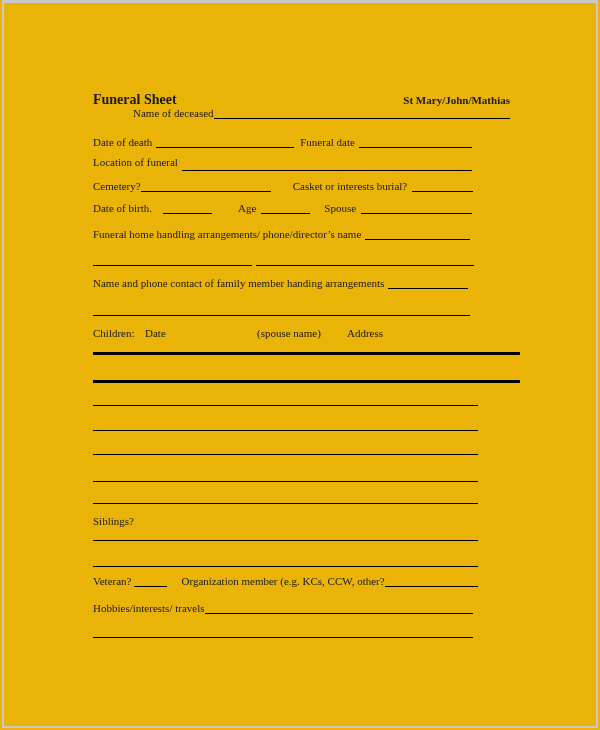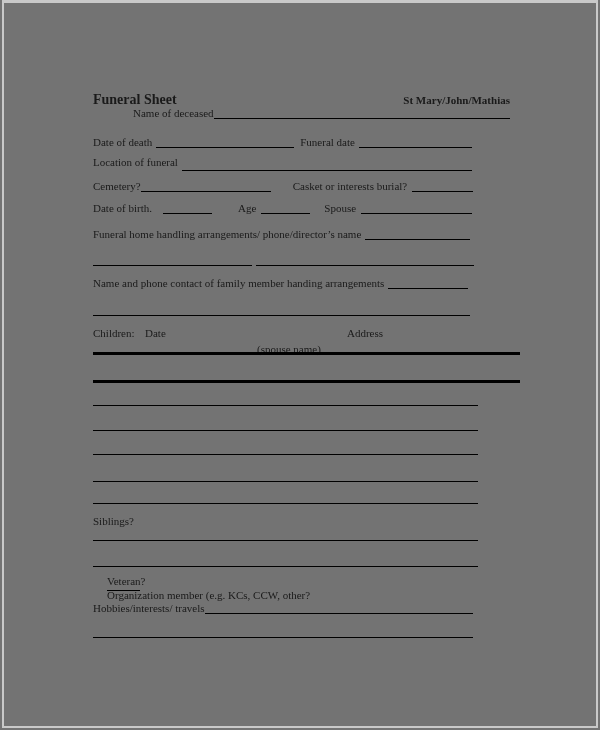--- a/index.html
+++ b/index.html
@@ -1,17 +1,17 @@
 <!DOCTYPE html>
 <html><head>
 <meta charset="utf-8">
 <style>
   html,body { margin:0; padding:0; background:#ffffff; }
   .canvas {
-    position:relative; width:600px; height:730px; background:#737373;
+    position:relative; width:600px; height:730px; background:#eab308;
     font-family:"Liberation Serif","DejaVu Serif",serif; color:#1a1a1a;
     overflow:hidden;
   }
   .frame {
     position:absolute; left:2px; top:0; right:2px; bottom:2px;
     border:2px solid #c9c9c9; border-top-width:3px;
   }
   .row {
     position:absolute; display:flex; align-items:baseline;
     white-space:nowrap; font-size:11px; line-height:13px;
@@ -83,40 +83,40 @@
   <div class="row" style="left:93px; top:277px; width:375px;">
     <span>Name and phone contact of family member handing arrangements</span>
     <span class="ln fill" style="margin-left:4px;"></span>
   </div>
 
   <div class="hr" style="left:93px; top:315px; width:377px;"></div>
 
   <div class="row" style="left:93px; top:327px; width:385px; position:absolute;">
     <span class="abs" style="left:0;">Children:</span>
     <span class="abs" style="left:52px;">Date</span>
-    <span class="abs" style="left:164px;margin-top:16px;">(spouse name)</span>
+    <span class="abs" style="left:164px;">(spouse name)</span>
     <span class="abs" style="left:254px;">Address</span>
   </div>
 
   <div class="thick" style="left:93px; top:352px; width:427px;"></div>
   <div class="thick" style="left:93px; top:380px; width:427px;"></div>
 
   <div class="thinline" style="left:93px; top:405px; width:385px;"></div>
   <div class="thinline" style="left:93px; top:430px; width:385px;"></div>
   <div class="thinline" style="left:93px; top:454px; width:385px;"></div>
   <div class="thinline" style="left:93px; top:481px; width:385px;"></div>
   <div class="thinline" style="left:93px; top:503px; width:385px;"></div>
 
   <div class="row" style="left:93px; top:515px;">
     <span>Siblings?</span>
   </div>
   <div class="thinline" style="left:93px; top:540px; width:385px;"></div>
   <div class="thinline" style="left:93px; top:566px; width:385px;"></div>
 
-  <div class="row" style="left:93px; top:575px; width:385px;flex-direction:column;">
+  <div class="row" style="left:93px; top:575px; width:385px;">
     <span>Veteran?</span>
     <span class="ln" style="width:33px; margin-left:3px;"></span>
     <span style="margin-left:14px;">Organization member (e.g. KCs, CCW, other?</span>
     <span class="ln fill"></span>
   </div>
 
   <div class="row" style="left:93px; top:602px; width:380px;">
     <span>Hobbies/interests/ travels</span>
     <span class="ln fill"></span>
   </div>

